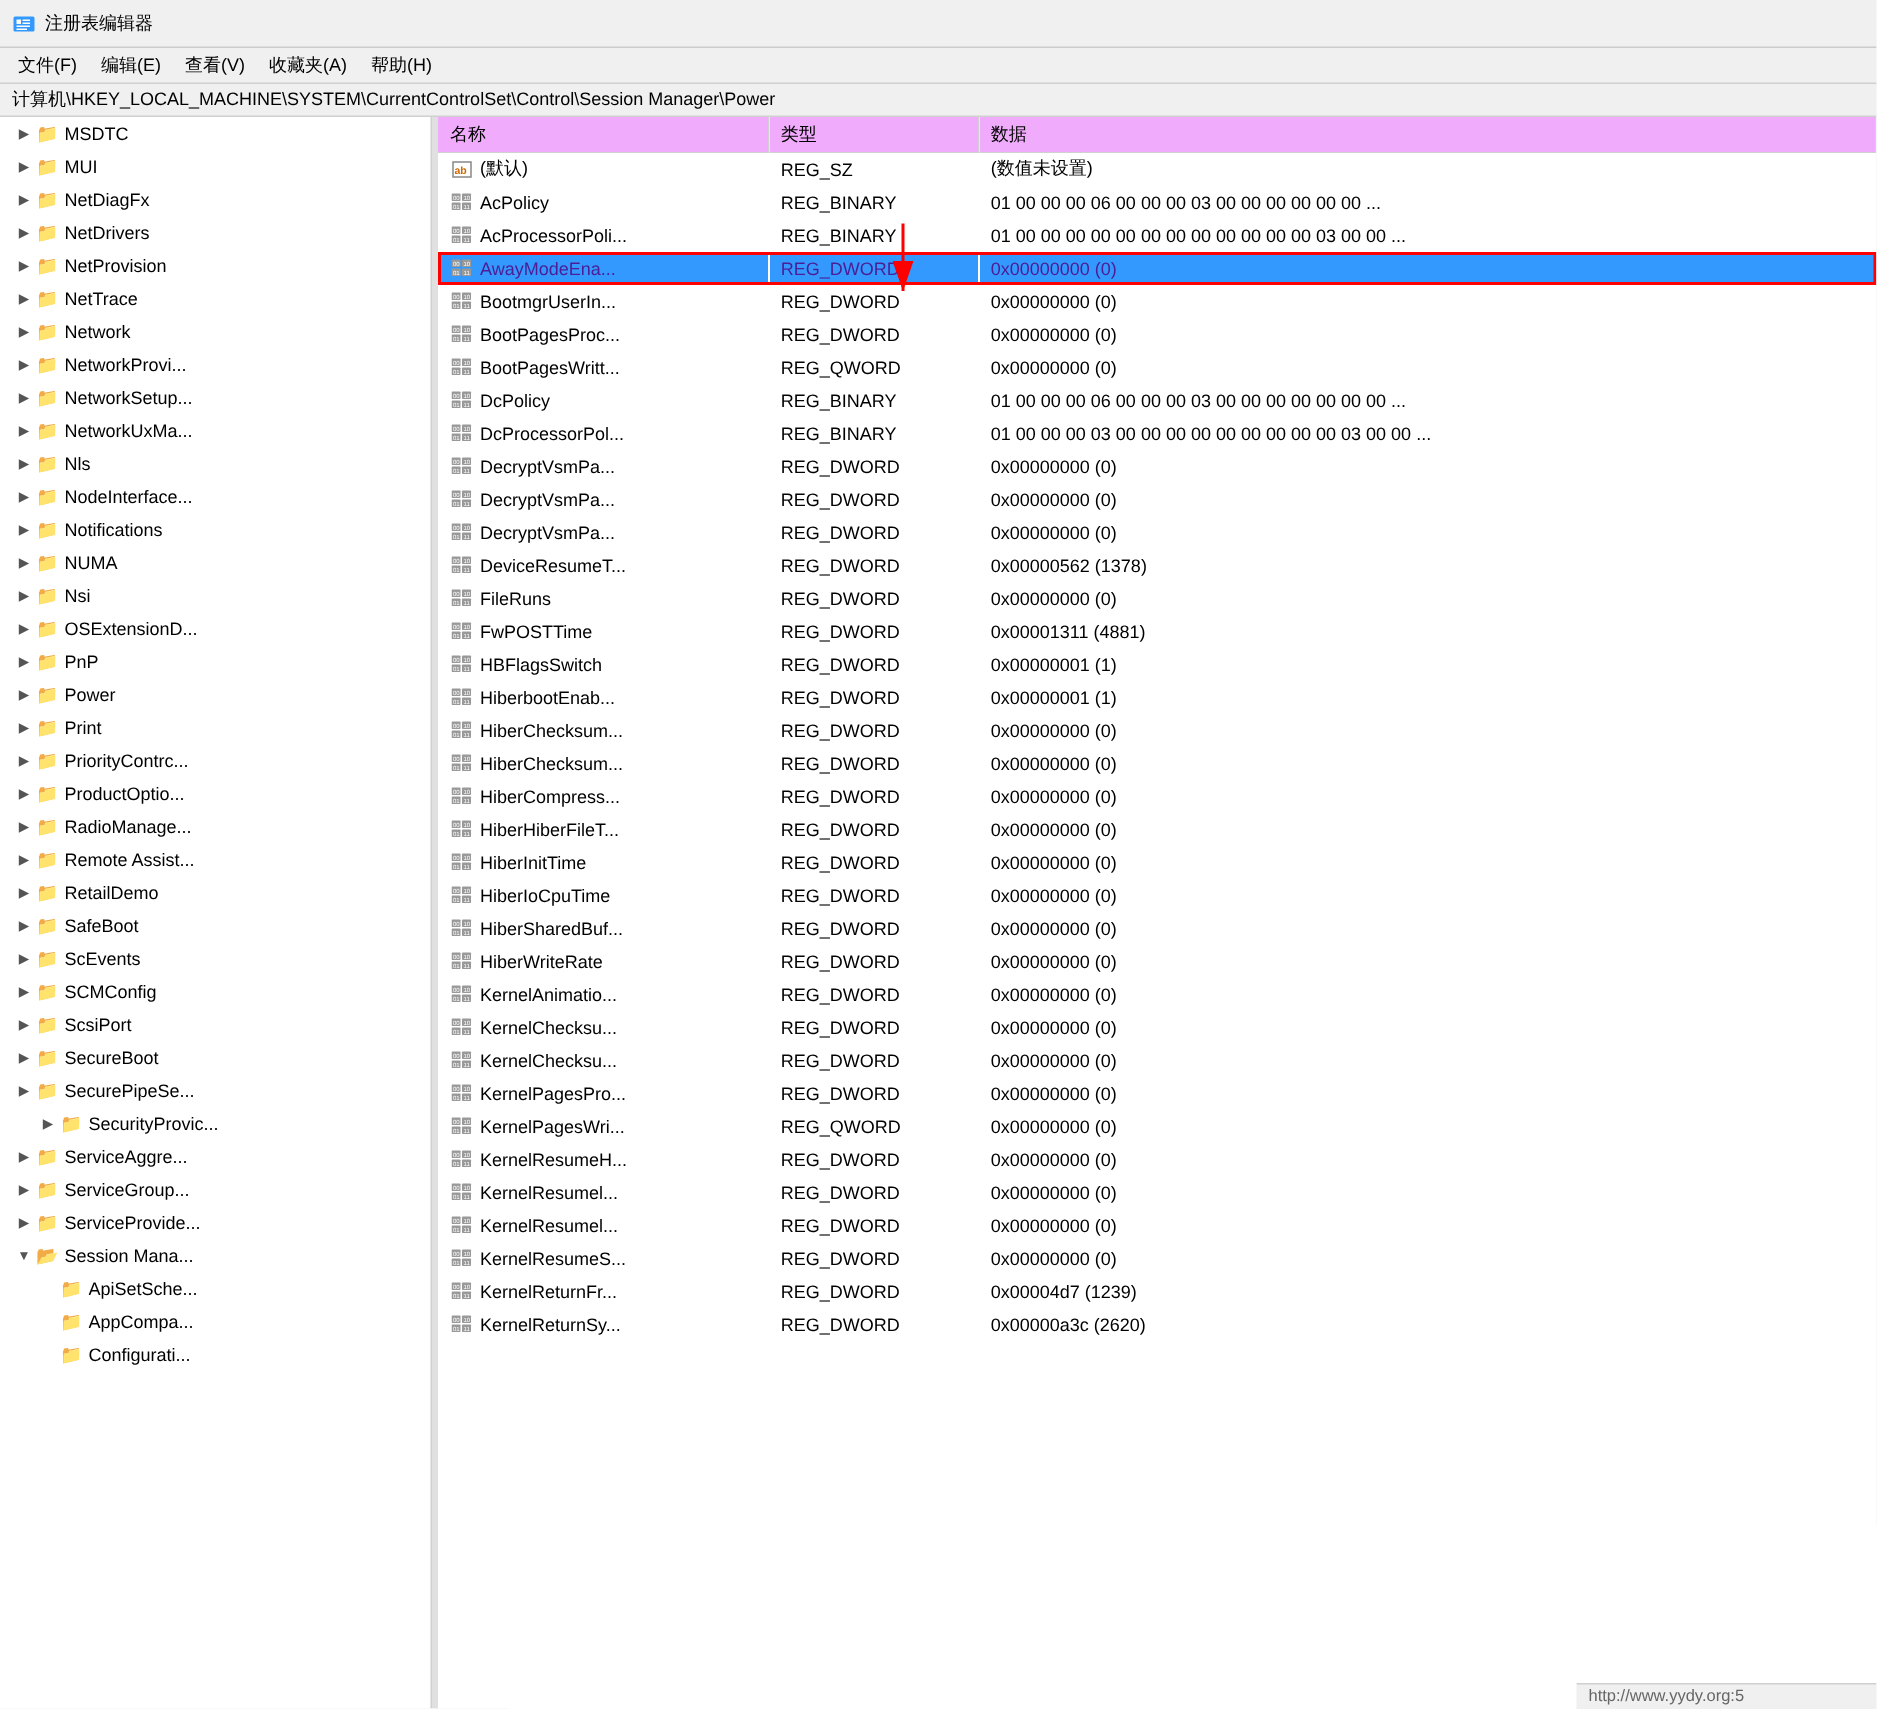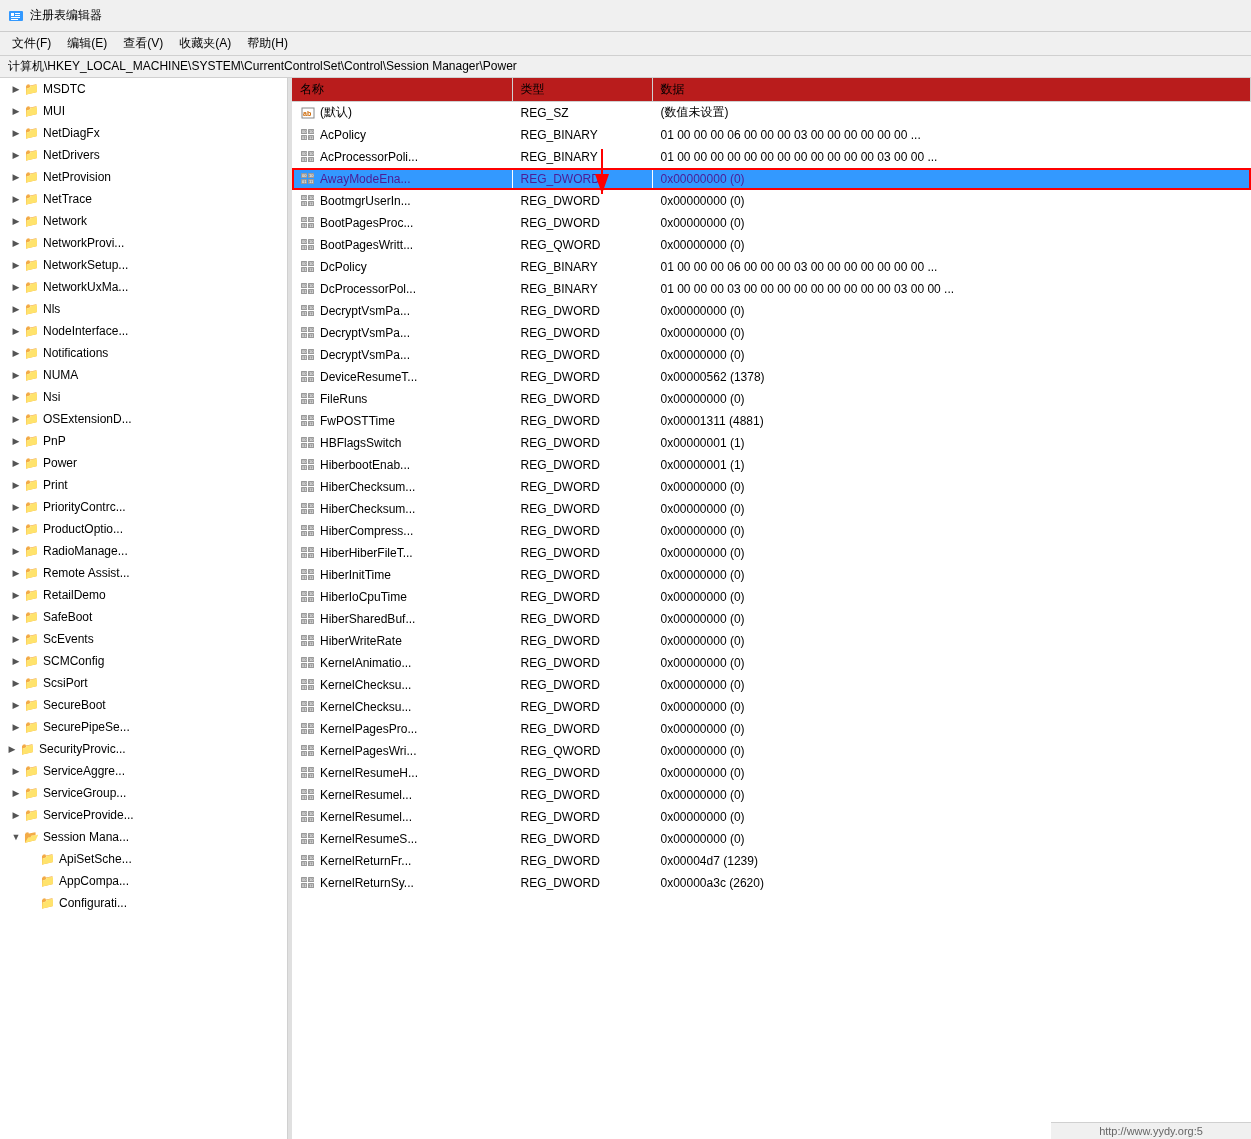--- a/index.html
+++ b/index.html
@@ -130,21 +130,21 @@
     }
 
     
     .reg-table {
       width: 100%;
       border-collapse: collapse;
       font-size: 12px;
     }
 
     .reg-table thead tr {
-      background: #b91c1c;
+      background: #f0abfc;
       border-bottom: 1px solid #d0d0d0;
       position: sticky;
       top: 0;
     }
 
     .reg-table thead th {
       text-align: left;
       padding: 3px 8px;
       border-right: 1px solid #d0d0d0;
       font-weight: normal;
@@ -181,24 +181,24 @@
       align-items: center;
     }
 
     
     .status-bar {
       position: fixed;
       bottom: 0;
       right: 0;
       background: #f0f0f0;
       border-top: 1px solid #d0d0d0;
-      padding: 2px 24px;
+      padding: 2px 8px;
       font-size: 11px;
       color: #666;
-      text-align: center;
+      text-align: left;
       width: 200px;
     }
 
     
     .content-panel::-webkit-scrollbar { width: 8px; }
     .content-panel::-webkit-scrollbar-thumb { background: #c0c0c0; }
     .content-panel::-webkit-scrollbar-track { background: #f0f0f0; }
 
     
     .resize-handle {
@@ -385,21 +385,21 @@
         <div class="tree-item" style="padding-left: 8px;">
           <span class="tree-arrow right"></span>
           <span class="folder-icon"></span>
           <span class="tree-label">SecureBoot</span>
         </div>
         <div class="tree-item" style="padding-left: 8px;">
           <span class="tree-arrow right"></span>
           <span class="folder-icon"></span>
           <span class="tree-label">SecurePipeSe...</span>
         </div>
-        <div class="tree-item" style="padding-left: 4px;">
+        <div class="tree-item" style="padding-left: 24px;">
           <span class="tree-arrow right"></span>
           <span class="folder-icon"></span>
           <span class="tree-label">SecurityProvic...</span>
         </div>
         <div class="tree-item" style="padding-left: 8px;">
           <span class="tree-arrow right"></span>
           <span class="folder-icon"></span>
           <span class="tree-label">ServiceAggre...</span>
         </div>
         <div class="tree-item" style="padding-left: 8px;">

